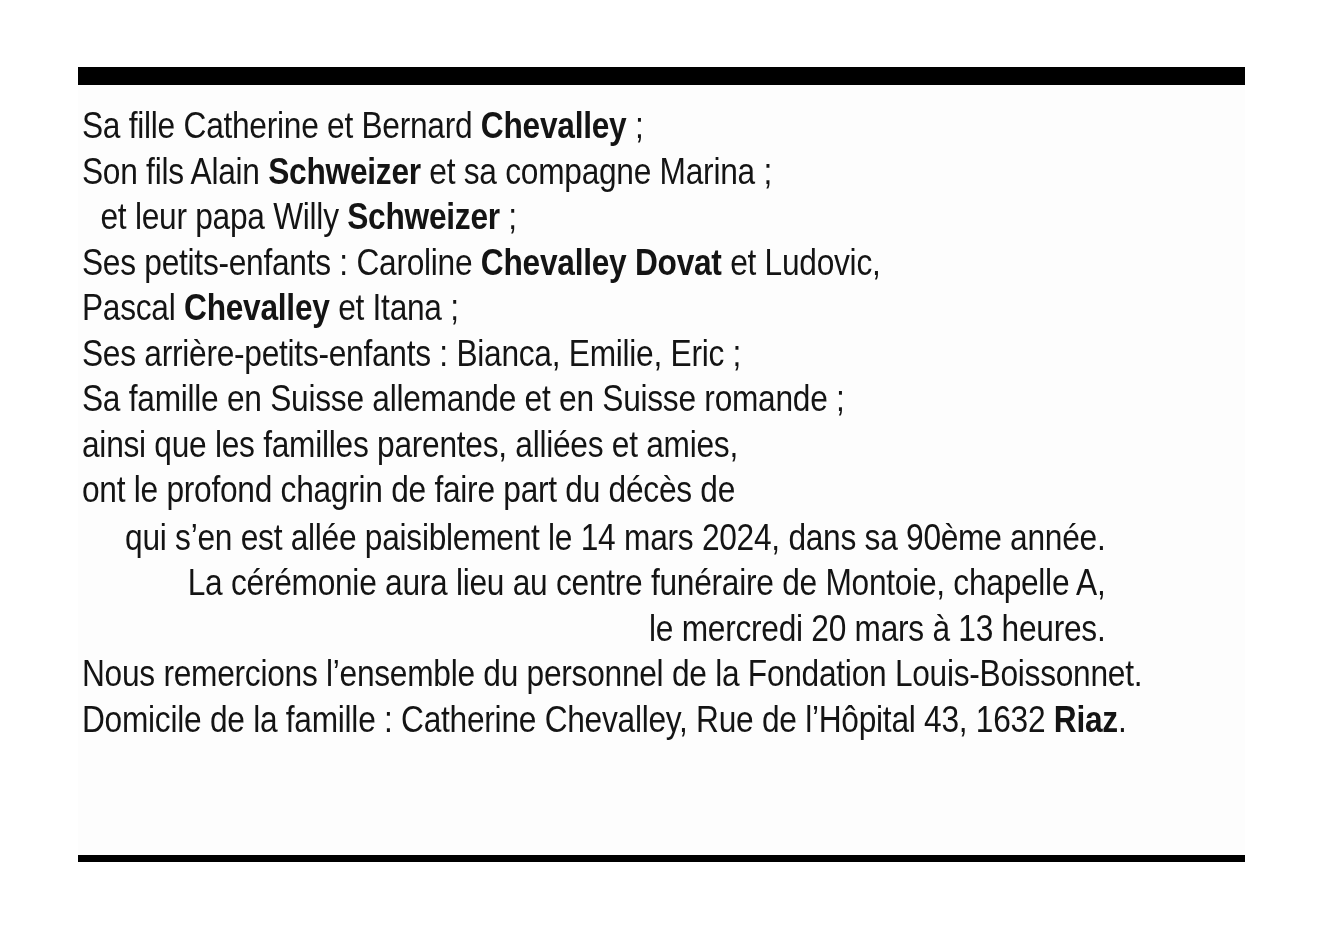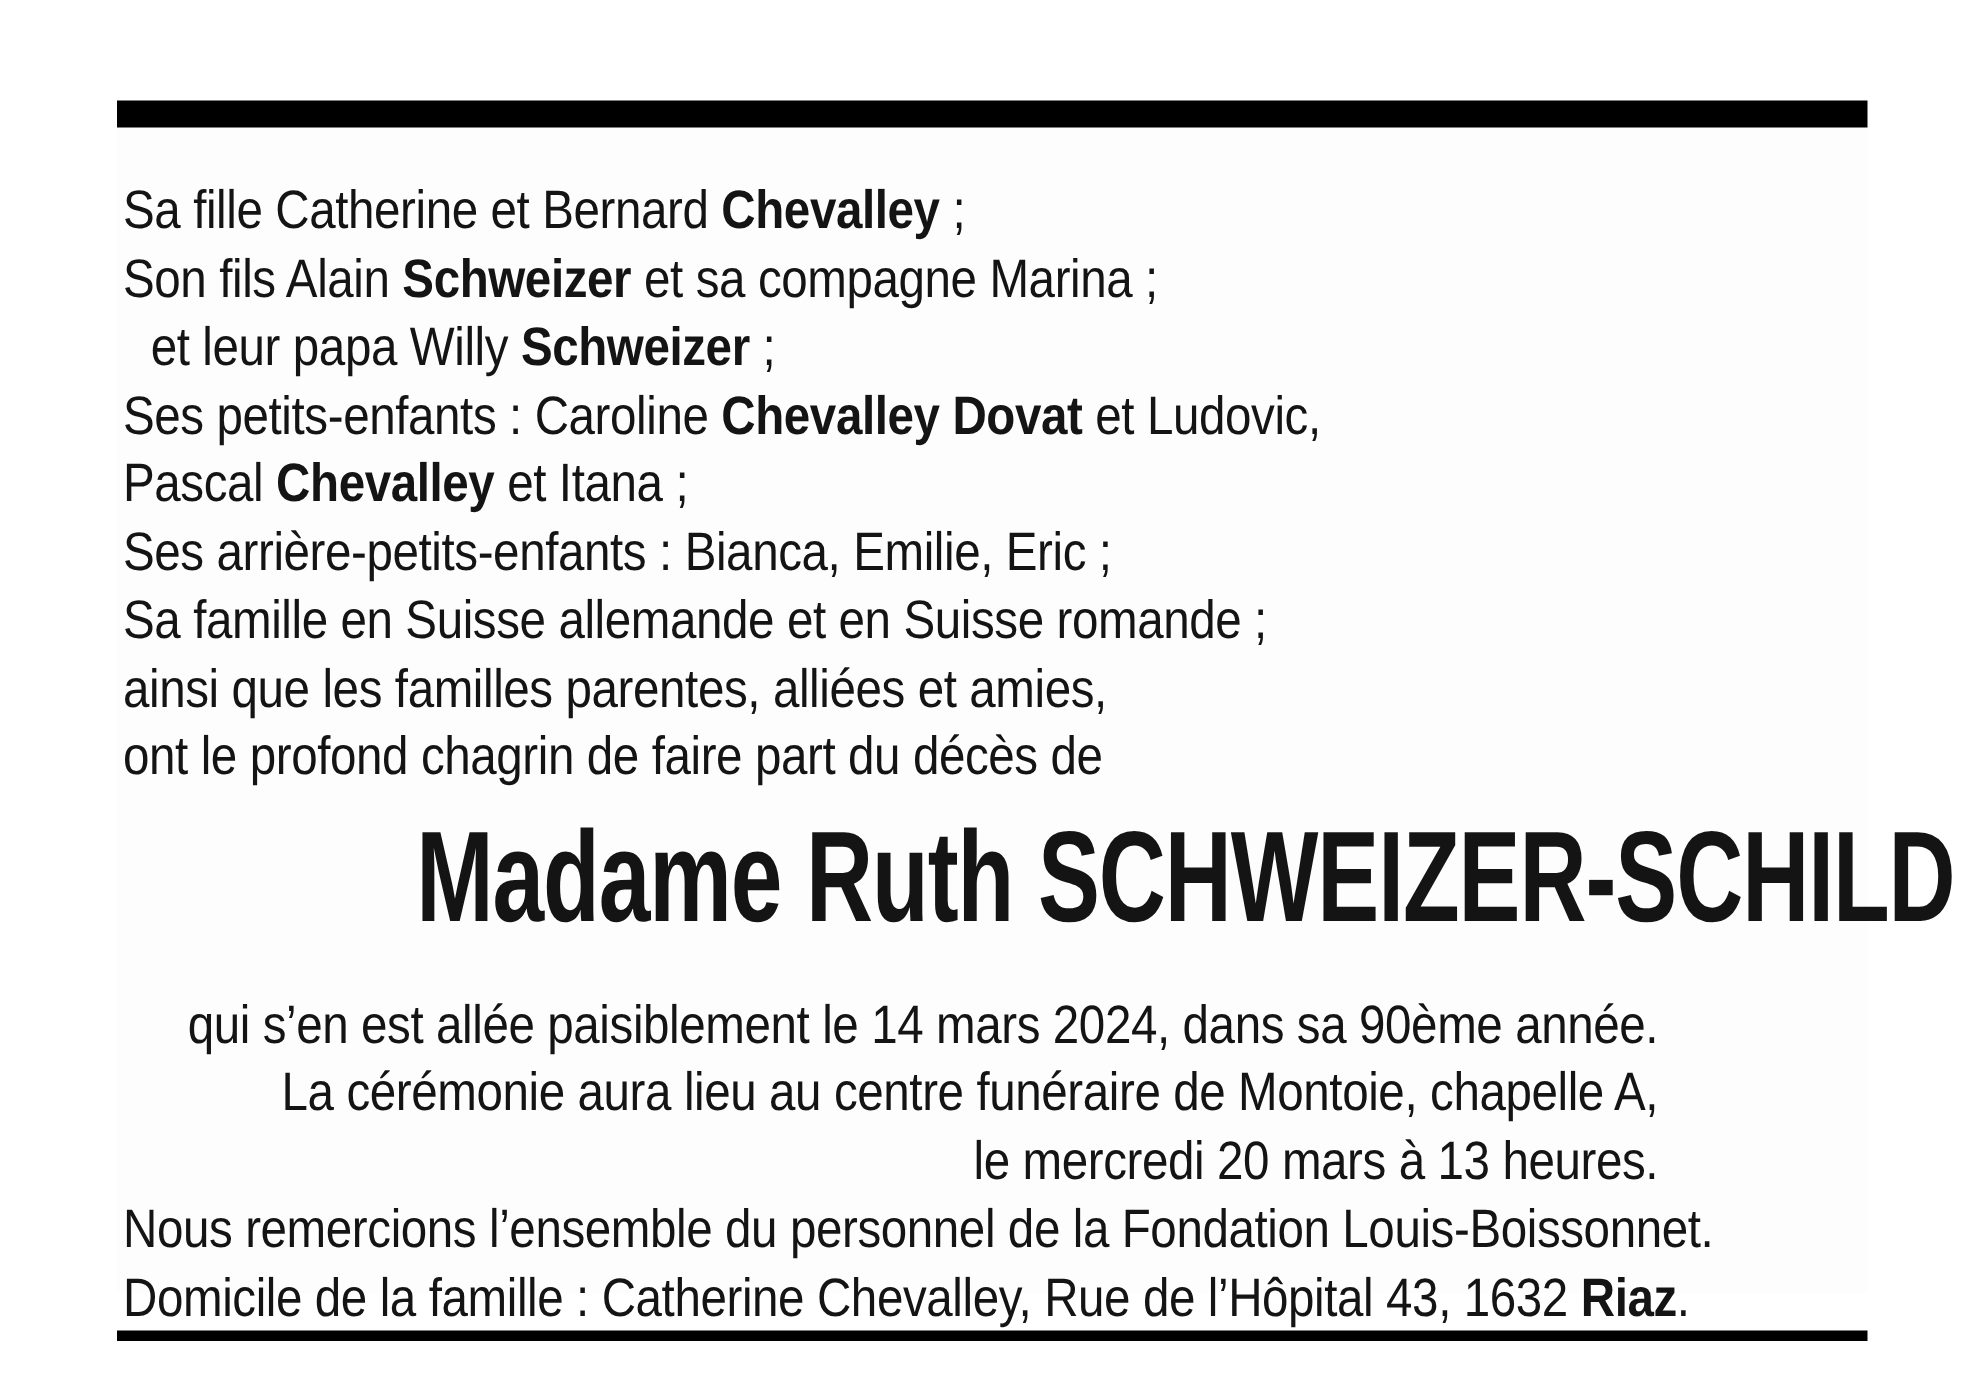--- a/index.html
+++ b/index.html
@@ -35,21 +35,21 @@
     flex: 0 0 auto;
   }
   .bottom-rule {
     width: 100%;
     height: 7px;
     background: #000000;
     margin-top: auto;
     flex: 0 0 auto;
   }
   .family-block {
-    margin-top: 32px;
+    margin-top: 18px;
     padding-left: 4px;
   }
   .line {
     margin: 0;
     font-size: 36px;
     line-height: 45.5px;
     white-space: nowrap;
     transform: scaleX(0.88);
     transform-origin: left center;
     letter-spacing: -0.3px;
@@ -90,23 +90,20 @@
       <p class="line"><span>Son fils Alain </span><b>Schweizer</b><span> et sa compagne Marina ;</span></p>
       <p class="line indent"><span>et leur papa Willy </span><b>Schweizer</b><span> ;</span></p>
       <p class="line"><span>Ses petits-enfants : Caroline </span><b>Chevalley Dovat</b><span> et Ludovic,</span></p>
       <p class="line"><span>Pascal </span><b>Chevalley</b><span> et Itana ;</span></p>
       <p class="line"><span>Ses arrière-petits-enfants : Bianca, Emilie, Eric ;</span></p>
       <p class="line"><span>Sa famille en Suisse allemande et en Suisse romande ;</span></p>
       <p class="line"><span>ainsi que les familles parentes, alliées et amies,</span></p>
       <p class="line"><span>ont le profond chagrin de faire part du décès de</span></p>
     </div>
 
-    <div class="name-block">
-      <span class="name-inner">Madame Ruth SCHWEIZER-SCHILD</span>
-    </div>
 
     <div class="details-block">
       <p class="line"><span>qui s’en est allée paisiblement le 14 mars 2024, dans sa 90ème année.</span></p>
       <p class="line"><span>La cérémonie aura lieu au centre funéraire de Montoie, chapelle A,</span></p>
       <p class="line"><span>le mercredi 20 mars à 13 heures.</span></p>
       <p class="line"><span>Nous remercions l’ensemble du personnel de la Fondation Louis-Boissonnet.</span></p>
       <p class="line"><span>Domicile de la famille : Catherine Chevalley, Rue de l’Hôpital 43, 1632 </span><b>Riaz</b><span>.</span></p>
     </div>
 
     <div class="bottom-rule"></div>

